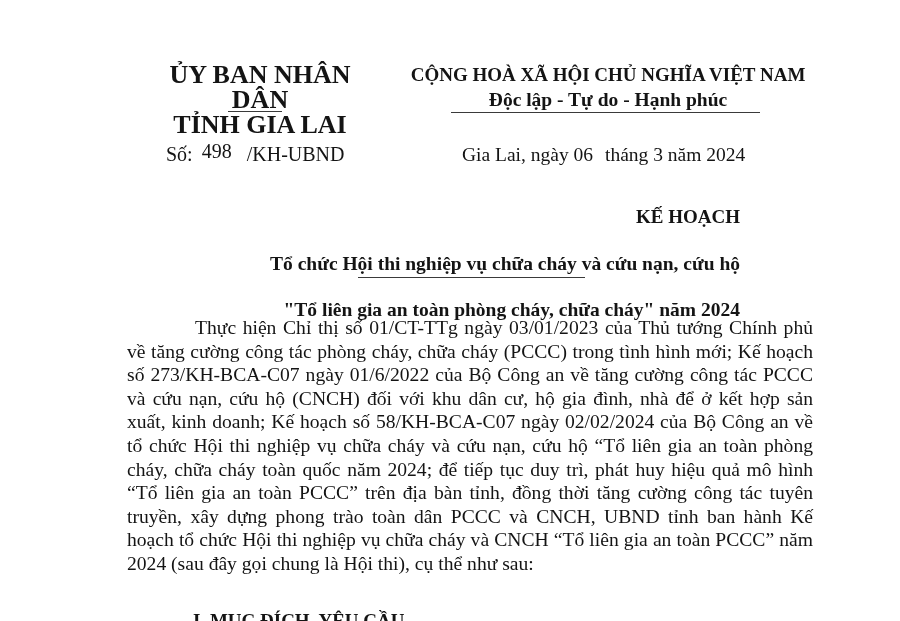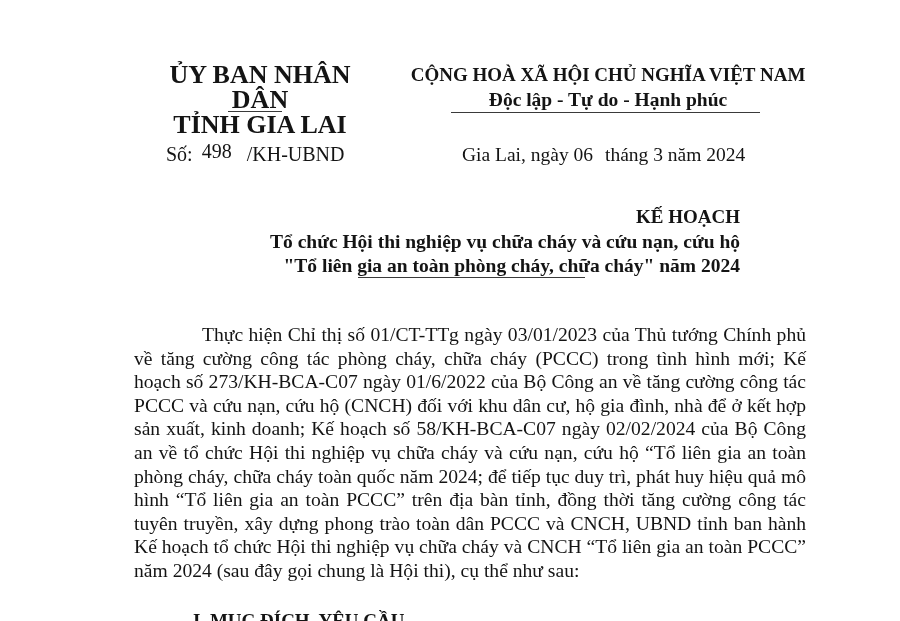--- a/index.html
+++ b/index.html
@@ -78,32 +78,33 @@
       text-align: right;
       font-weight: bold;
     }
     .title-main {
       font-size: 19px;
       line-height: 26px;
     }
     .title-sub {
       font-size: 19.5px;
       line-height: 24px;
+      margin-top: 22px;
     }
     .body {
       position: absolute;
       left: 126px;
       top: 315px;
       width: 688px;
       font-size: 19.6px;
       line-height: 23.6px;
       text-align: justify;
     }
     .body p {
-      margin: 8px;
+      margin: 1px;
       text-indent: 68px;
     }
     .section-heading {
       position: absolute;
       left: 193px;
       top: 609px;
       font-weight: bold;
       font-size: 19px;
       line-height: 24px;
       white-space: nowrap;

